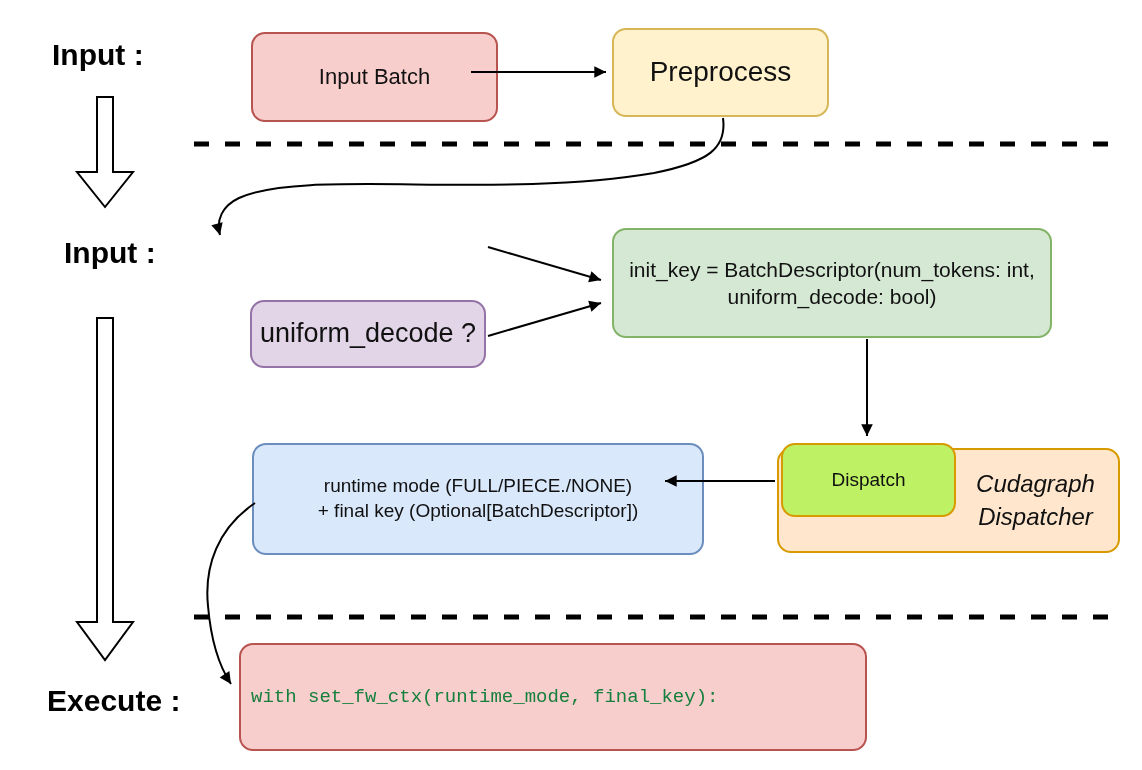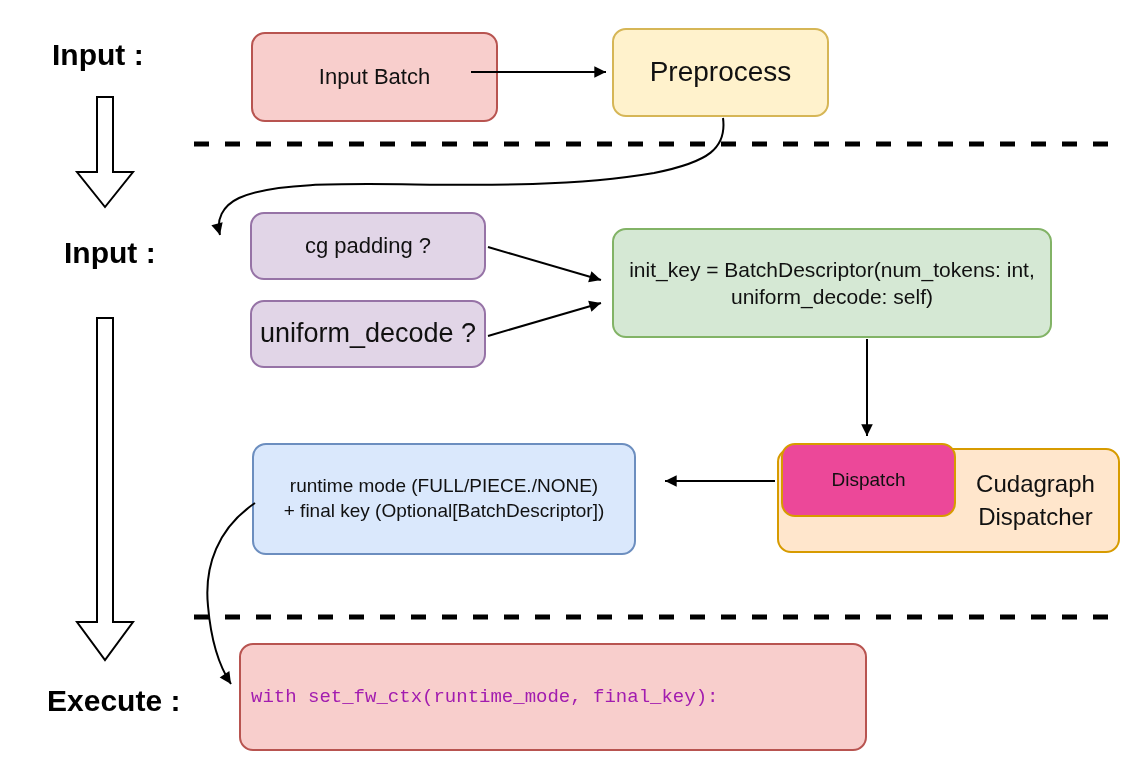--- a/index.html
+++ b/index.html
@@ -46,50 +46,51 @@
     line-height: 1.3;
   }
   .node span { display: block; }
 
   .red    { background: #f8cecc; border-color: #b85450; }
   .yellow { background: #fff2cc; border-color: #d6b656; }
   .purple { background: #e1d5e7; border-color: #9673a6; }
   .green  { background: #d5e8d4; border-color: #82b366; }
   .blue   { background: #dae8fc; border-color: #6c8ebf; }
   .orange { background: #ffe6cc; border-color: #d79b00; }
-  .peach  { background: #ec4899; border-color: #d79b00; }
+  .peach  { background: #bef264; border-color: #d79b00; }
 
   #node-input-batch     { left: 227px; top: 32px;  width: 247px; height: 90px;  font-size: 22px; }
   #node-preprocess      { left: 588px; top: 28px;  width: 217px; height: 89px;  font-size: 28px; }
   #node-cg-padding      { left: 226px; top: 212px; width: 236px; height: 68px;  font-size: 22px; }
   #node-uniform-decode  { left: 226px; top: 300px; width: 236px; height: 68px;  font-size: 27px; }
   #node-init-key        { left: 588px; top: 228px; width: 440px; height: 110px; font-size: 21px; }
-  #node-runtime-mode    { left: 228px; top: 443px; width: 384px; height: 112px; font-size: 19px; }
+  #node-runtime-mode    { left: 228px; top: 443px; width: 452px; height: 112px; font-size: 19px; }
   #node-cudagraph       { left: 753px; top: 448px; width: 343px; height: 105px; z-index: 2; }
   #node-dispatch        { left: 757px; top: 443px; width: 175px; height: 74px;  font-size: 19px; z-index: 3; }
   #node-execute-code    {
     left: 215px; top: 643px; width: 628px; height: 108px;
     align-items: flex-start;
     font-family: "Liberation Mono", "DejaVu Sans Mono", monospace;
     font-size: 19px;
-    color: #a21caf;
+    color: #15803d;
     padding-left: 10px;
     line-height: 27px;
   }
   #node-execute-code span { white-space: pre; text-align: left; }
 
   .cudagraph-text {
     position: absolute;
     left: 180px; right: 6px; top: 0; bottom: 0;
     display: flex;
     flex-direction: column;
     align-items: center;
     justify-content: center;
     font-size: 24px;
     line-height: 1.35;
+    font-style: italic;
   }
 </style>
 </head>
 <body>
 
 <div class="canvas">
 
   <svg class="connectors" viewBox="0 0 1142 770" xmlns="http://www.w3.org/2000/svg">
     <defs>
       <marker id="arrowhead" markerUnits="strokeWidth" markerWidth="7" markerHeight="7" viewBox="0 0 12 12" refX="11" refY="6" orient="auto">
@@ -117,31 +118,28 @@
   <div class="stage-label" id="lbl-execute">Execute :</div>
 
   <div class="node red" id="node-input-batch">
     <span>Input Batch</span>
   </div>
 
   <div class="node yellow" id="node-preprocess">
     <span>Preprocess</span>
   </div>
 
-  <div class="node purple" id="node-cg-padding">
-    <span>cg padding ?</span>
-  </div>
 
   <div class="node purple" id="node-uniform-decode">
     <span>uniform_decode ?</span>
   </div>
 
   <div class="node green" id="node-init-key">
     <span>init_key = BatchDescriptor(num_tokens: int,</span>
-    <span>uniform_decode: self)</span>
+    <span>uniform_decode: bool)</span>
   </div>
 
   <div class="node blue" id="node-runtime-mode">
     <span>runtime mode (FULL/PIECE./NONE)</span>
     <span>+ final key (Optional[BatchDescriptor])</span>
   </div>
 
   <div class="node orange" id="node-cudagraph">
     <div class="cudagraph-text">
       <span>Cudagraph</span>

